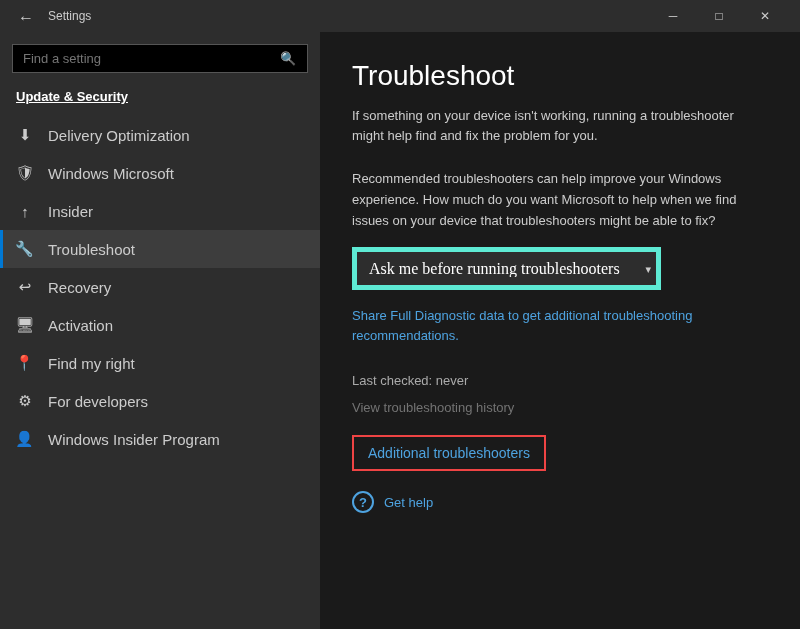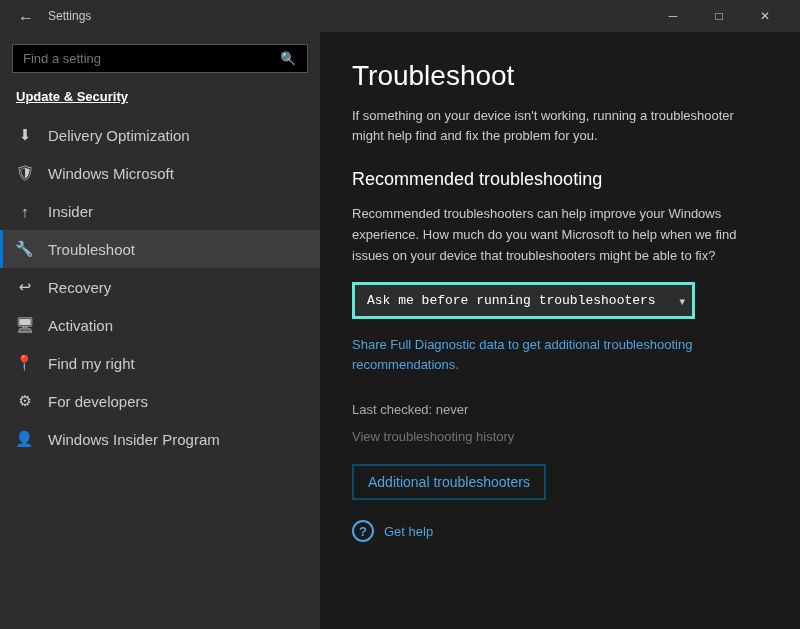--- a/index.html
+++ b/index.html
@@ -166,25 +166,25 @@
       font-size: 13px;
       color: #cccccc;
       line-height: 1.6;
       margin-bottom: 16px;
     }
     .dropdown-container {
       margin-bottom: 16px;
     }
     .dropdown {
       background: #2d2d2d;
-      border: 3px solid #5eead4;
+      border: 5px solid #5eead4;
       color: #ffffff;
       padding: 8px 36px 8px 12px;
-      font-size: 13px;
-      font-family: Liberation Mono, monospace;
+      font-size: 16px;
+      font-family: Liberation Serif, serif;
       cursor: pointer;
       appearance: none;
       -webkit-appearance: none;
       min-width: 280px;
       position: relative;
       outline: none;
     }
     .dropdown-wrapper {
       position: relative;
       display: inline-block;
@@ -224,21 +224,21 @@
       text-decoration: none;
       cursor: pointer;
       display: block;
       margin-bottom: 20px;
     }
     .additional-btn {
       display: inline-block;
       color: #4ea3e0;
       font-size: 14px;
       padding: 8px 14px;
-      border: 2px solid #0c4a6e;
+      border: 2px solid #ef4444;
       cursor: pointer;
       text-decoration: none;
       margin-bottom: 20px;
     }
     .get-help-row {
       display: flex;
       align-items: center;
       gap: 10px;
       color: #4ea3e0;
       font-size: 13px;
@@ -324,21 +324,20 @@
           <span class="sidebar-item-icon">👤</span>
           <span class="sidebar-item-label">Windows Insider Program</span>
         </div>
       </div>
   </div>
 
   <div class="content">
     <div class="content-title">Troubleshoot</div>
     <div class="content-subtitle">If something on your device isn't working, running a troubleshooter might help find and fix the problem for you.</div>
 
-    <div class="section-heading">Recommended troubleshooting</div>
     <div class="section-desc">Recommended troubleshooters can help improve your Windows experience. How much do you want Microsoft to help when we find issues on your device that troubleshooters might be able to fix?</div>
 
     <div class="dropdown-container">
       <div class="dropdown-wrapper">
         <select class="dropdown">
           <option>Ask me before running troubleshooters</option>
         </select>
         <span class="dropdown-arrow">▾</span>
       </div>
     </div>

